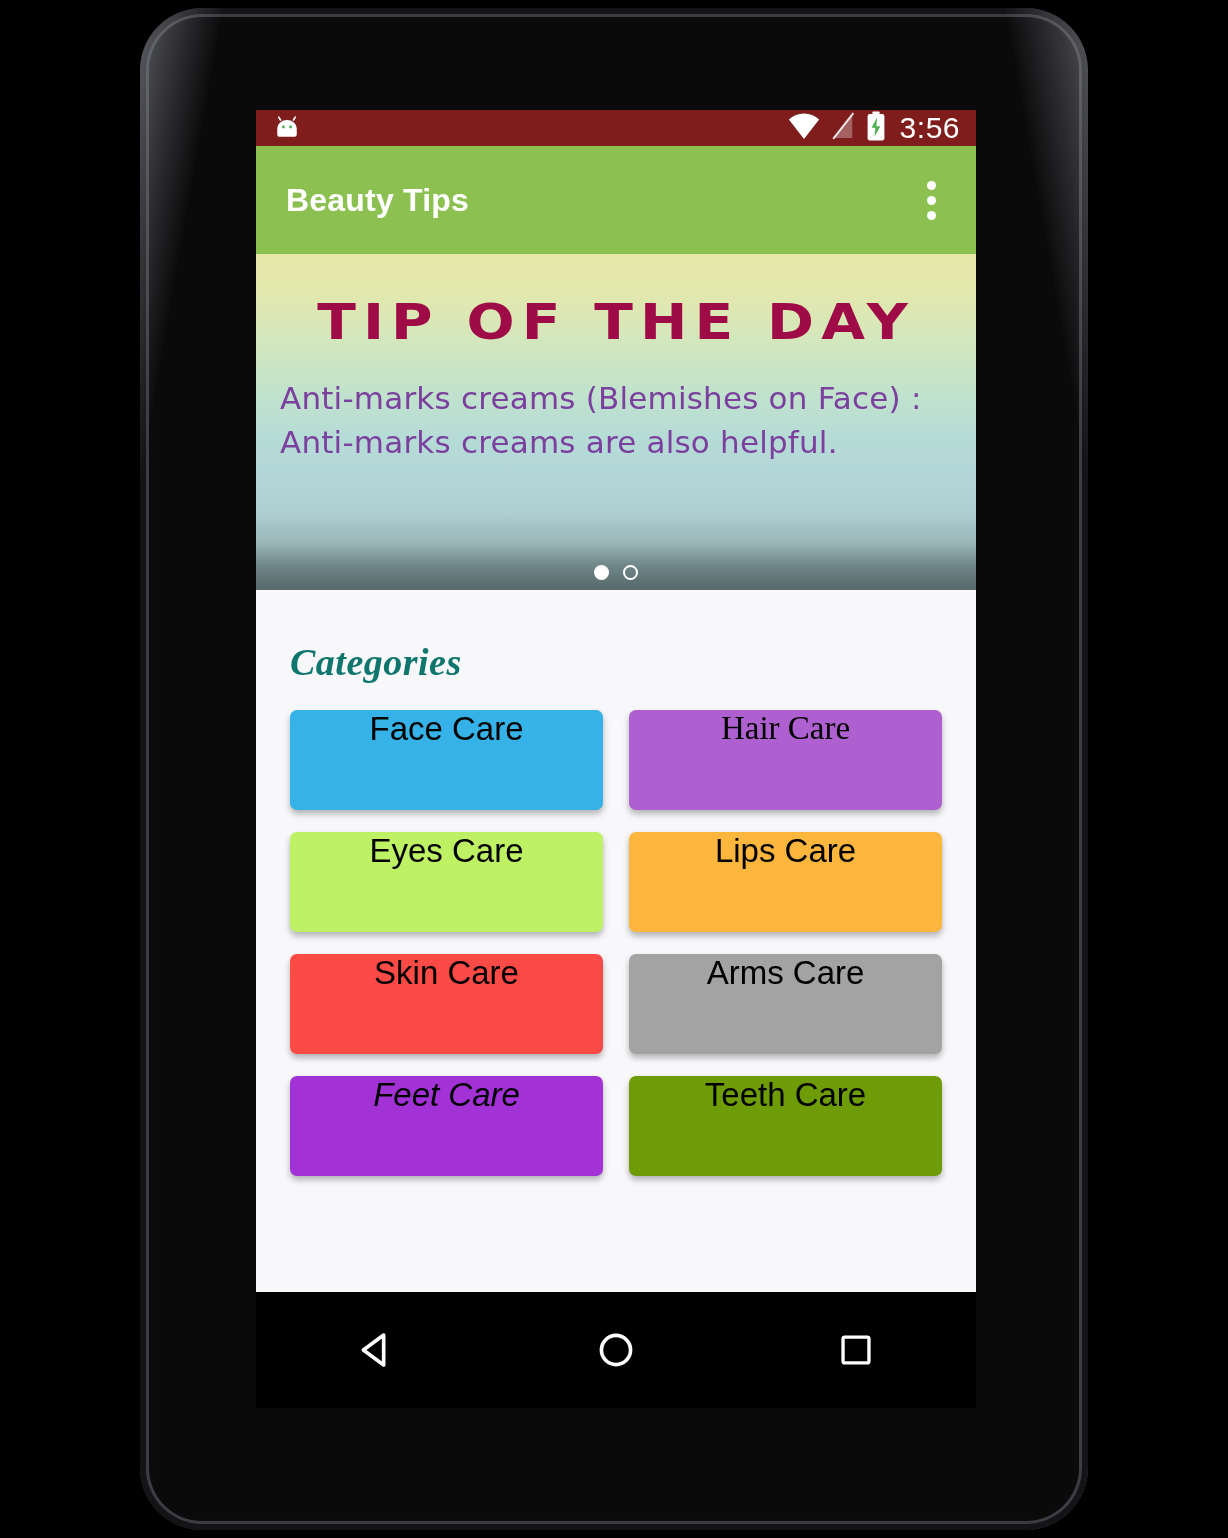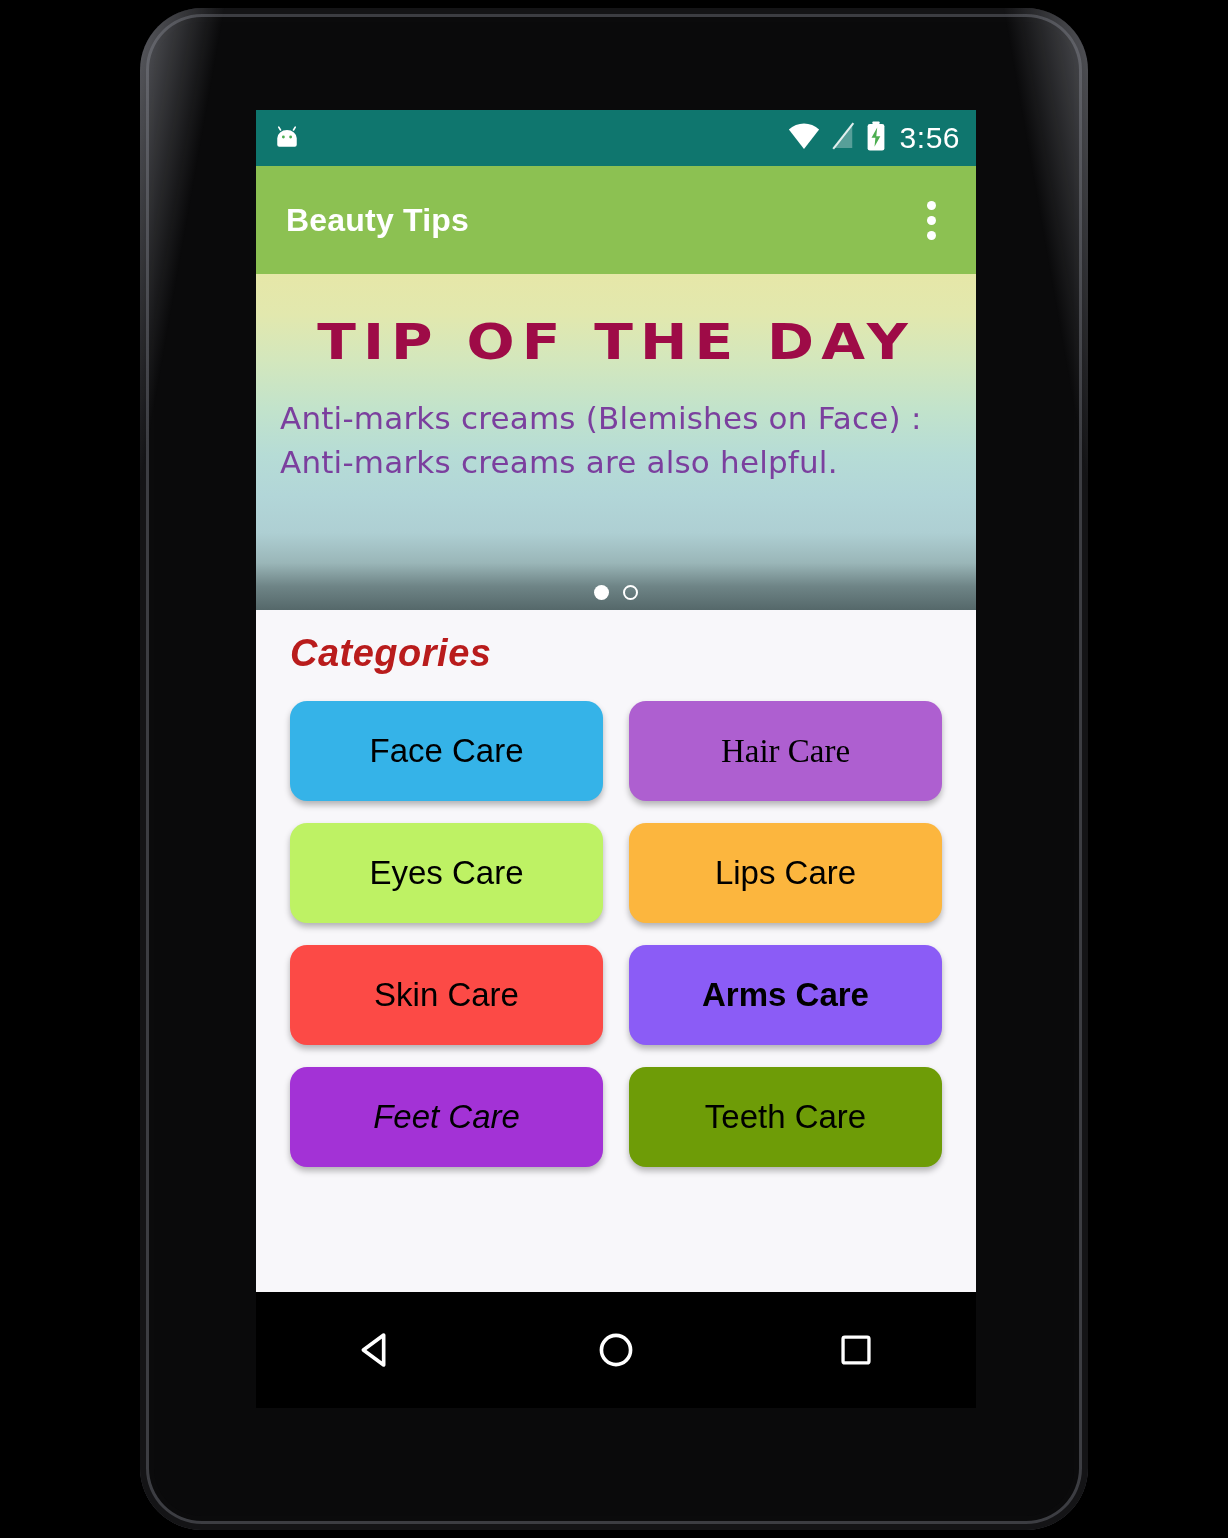--- a/index.html
+++ b/index.html
@@ -47,22 +47,22 @@
     top: 110px;
     width: 720px;
     height: 1182px;
     background: #f8f7fa;
     overflow: hidden;
   }
 
   
   #status-bar {
     position: relative;
-    height: 56px;
-    background: #0f766e;
+    height: 36px;
+    background: #7f1d1d;
     display: flex;
     align-items: center;
     padding: 0 16px;
     box-sizing: border-box;
   }
   #android-head-icon { width: 30px; height: 30px; display:block; }
   .status-right {
     margin-left: auto;
     display: flex;
     align-items: center;
@@ -169,39 +169,40 @@
   .dot.inactive { background: transparent; border: 2px solid #ffffff; }
 
   
   #categories-section {
     background: #f8f7fa;
     padding: 22px 34px 0 34px;
     box-sizing: border-box;
     height: 510px;
   }
   #categories-title {
-    font-family: Liberation Sans, sans-serif;
+    font-family: Liberation Serif, serif;
     font-style: italic;
     font-weight: 700;
     font-size: 38px;
-    color: #b91c1c;
+    color: #0f766e;
     letter-spacing: 0.5px;
     margin-bottom: 26px;
+    margin-top: 28px;
   }
   #category-grid {
     display: grid;
     grid-template-columns: 1fr 1fr;
     column-gap: 26px;
     row-gap: 22px;
   }
   .category-button {
     height: 100px;
-    border-radius: 17px;
-    display: flex;
-    align-items: center;
+    border-radius: 7px;
+    display: flex;
+    align-items: flex-start;
     justify-content: center;
     color: #000000;
     font-size: 33px;
     font-weight: 400;
     cursor: pointer;
     box-shadow: 0 4px 6px rgba(0,0,0,0.28);
     user-select: none;
   }
 
   
@@ -289,21 +290,21 @@
         </div>
       <div class="category-button" style="background: #bef264;">
           <span>Eyes Care</span>
         </div>
       <div class="category-button" style="background: rgb(252, 182, 62);">
           <span>Lips Care</span>
         </div>
       <div class="category-button" style="background: rgb(252, 74, 70);">
           <span>Skin Care</span>
         </div>
-      <div class="category-button" style="background: #8b5cf6; font-weight: bold;">
+      <div class="category-button" style="background: #a3a3a3;">
           <span>Arms Care</span>
         </div>
       <div class="category-button" style="background: rgb(163, 50, 214); font-style: italic;">
           <span>Feet Care</span>
         </div>
       <div class="category-button" style="background: rgb(110, 156, 7);">
           <span>Teeth Care</span>
         </div>
     </div>
   </div>

